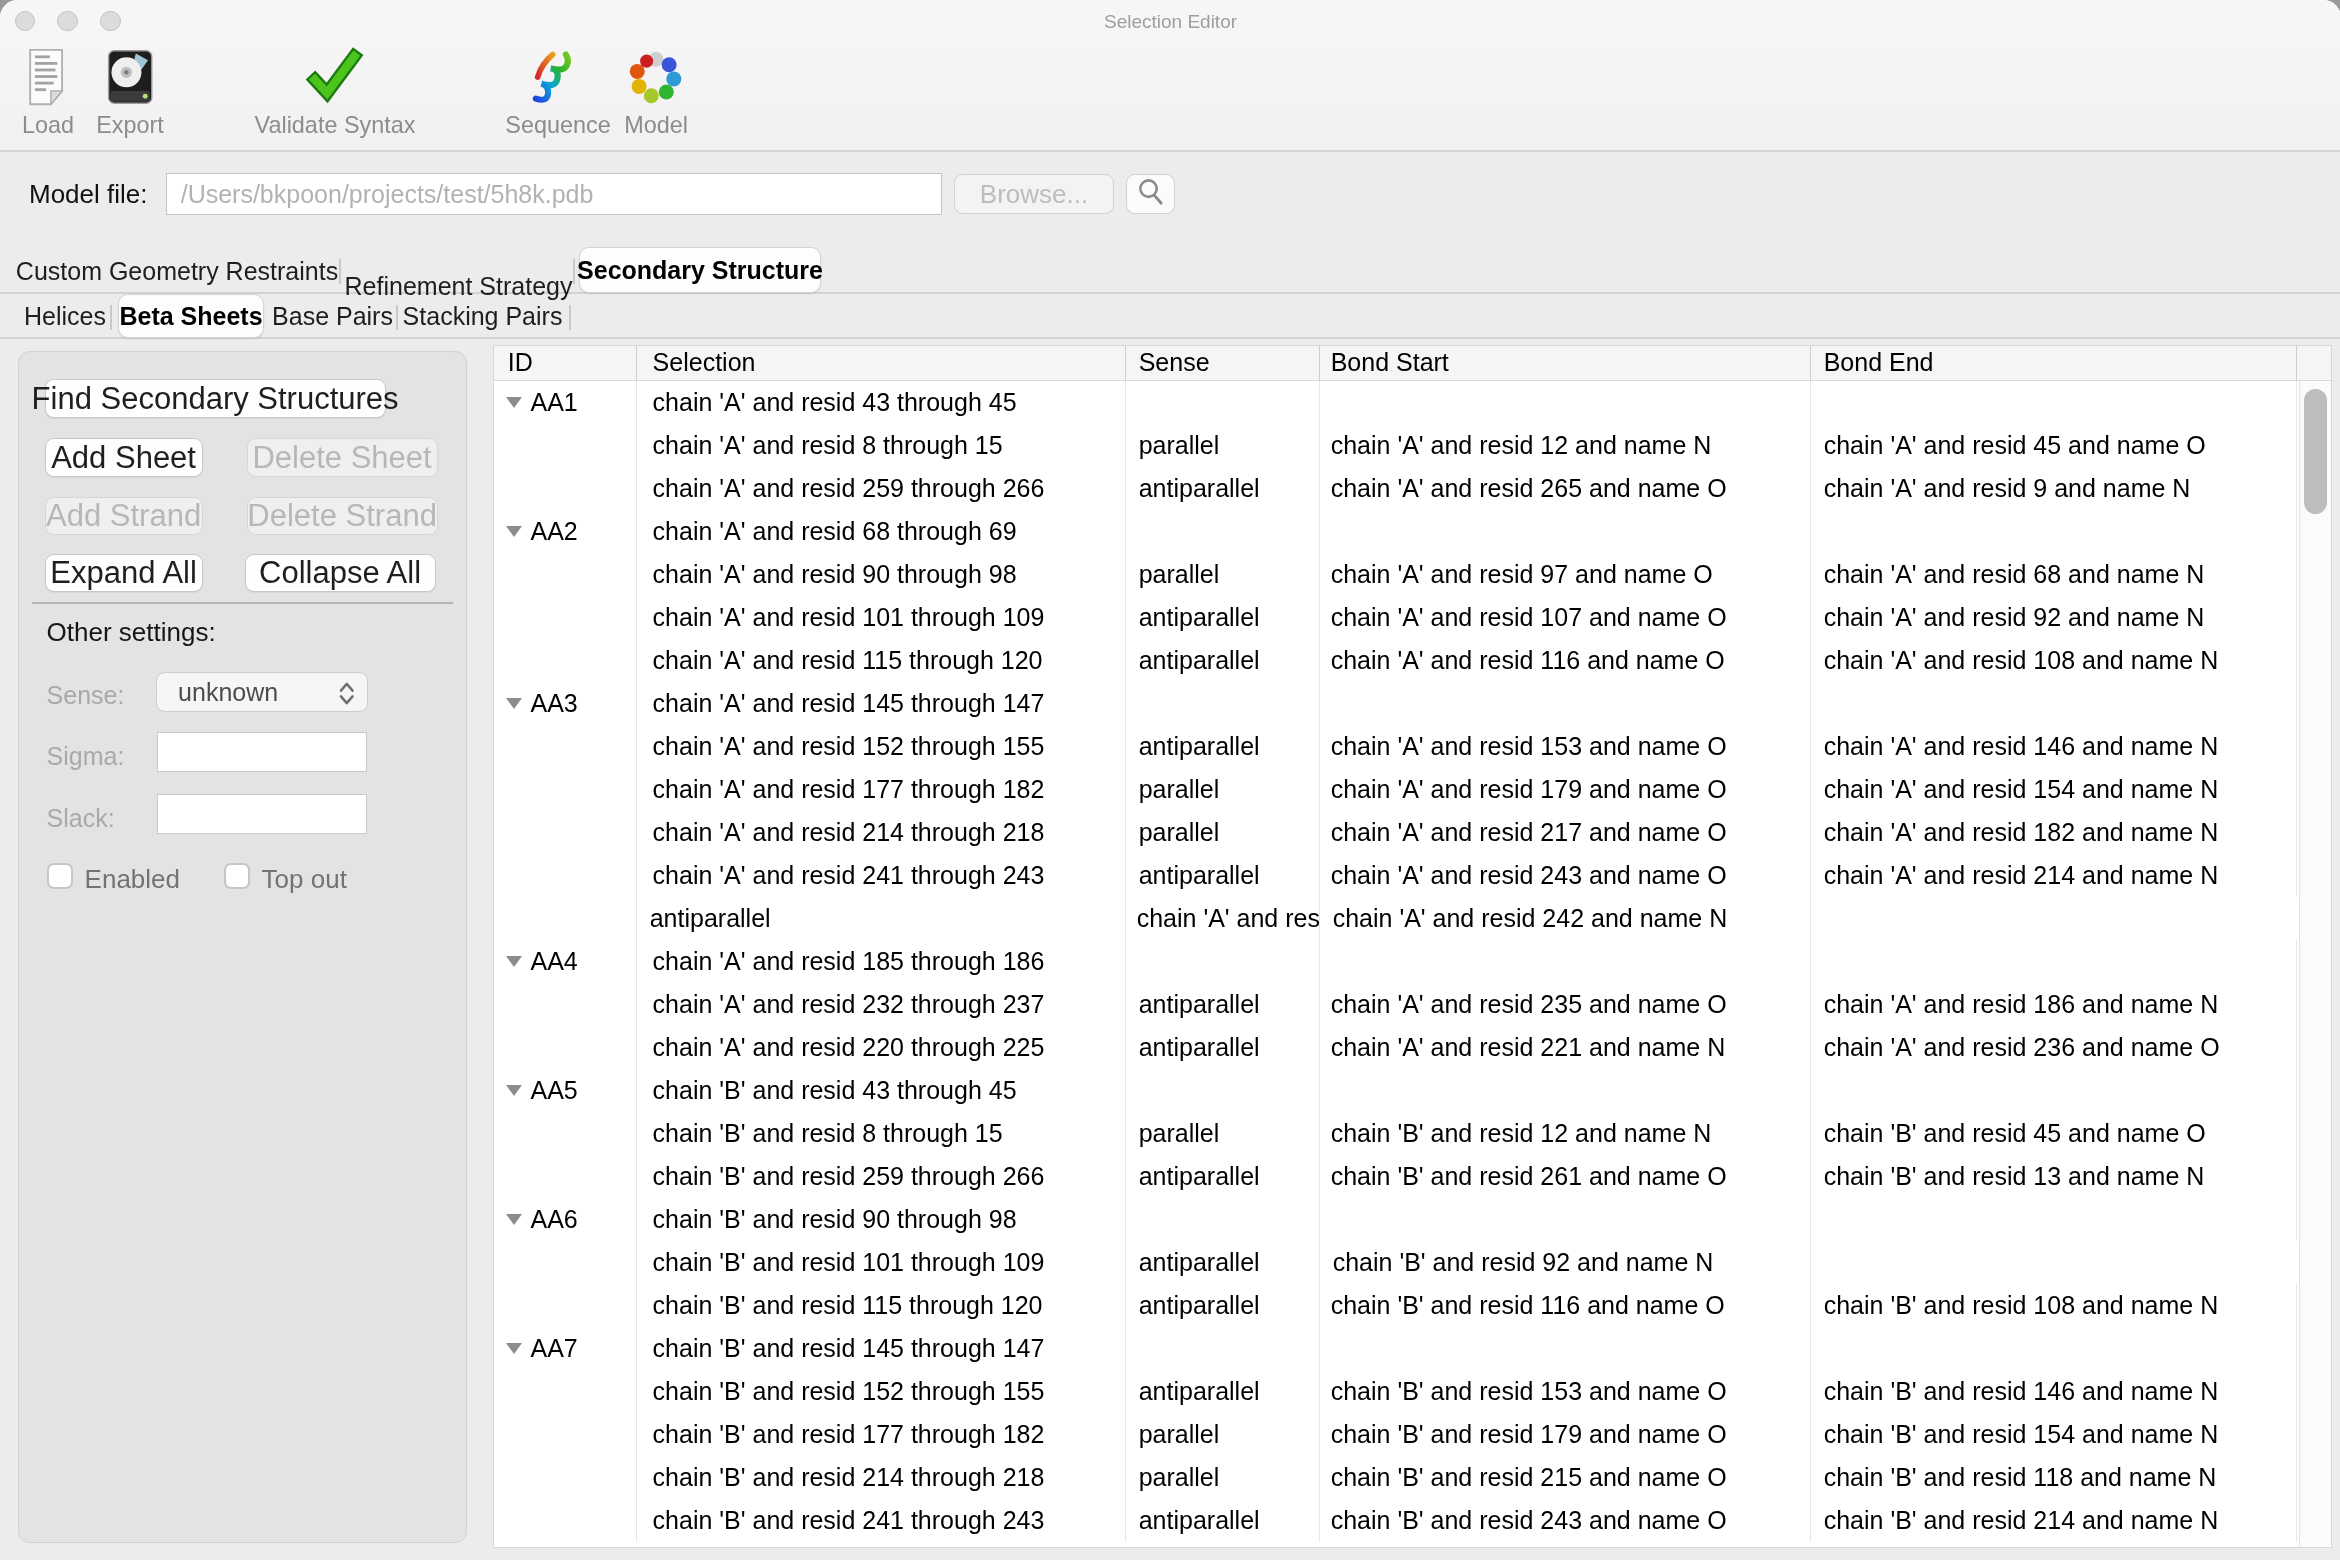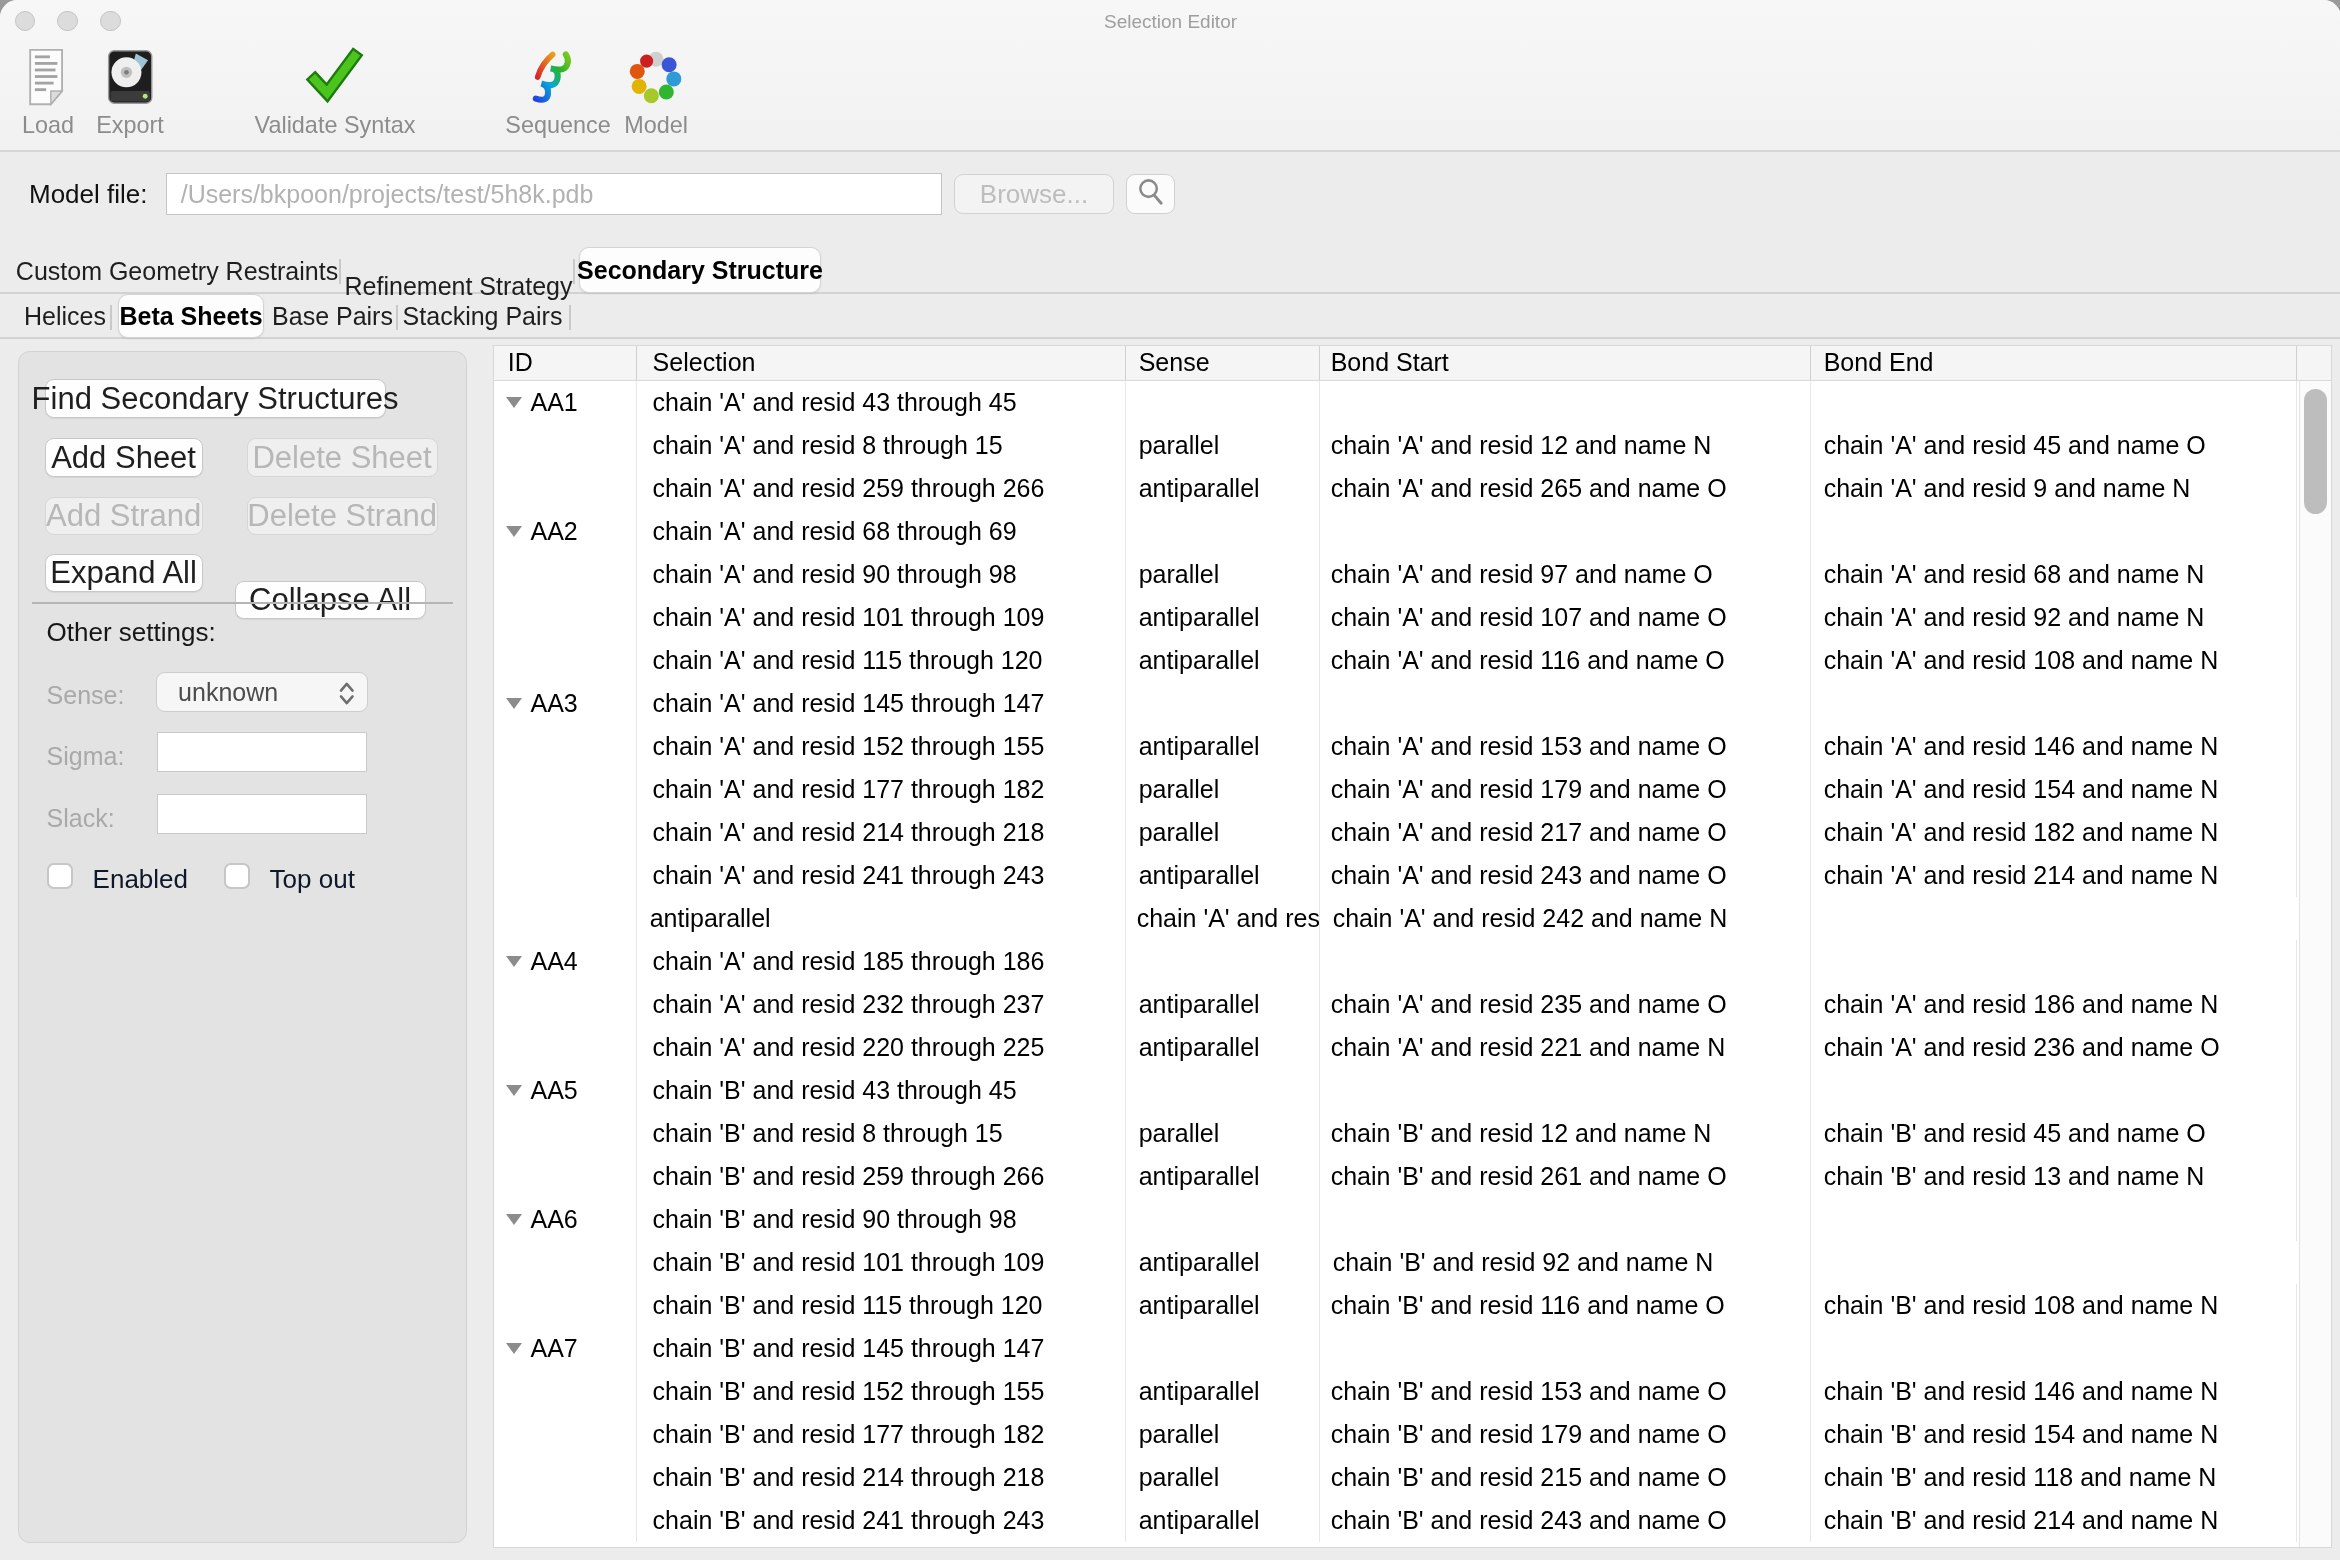--- a/index.html
+++ b/index.html
@@ -56,21 +56,21 @@
   .os-heading { position:absolute; left:28px; top:265px; font-size:26px; color:#161616; }
   .os-label { position:absolute; width:93px; text-align:left; font-size:25px; color:#a9a9a9; }
   .os-dropdown { position:absolute; left:137px; top:320px; width:212px; height:40px;
     background:#f6f6f6; border:1px solid #cdcdcd; border-radius:8.8px;
     display:flex; align-items:center; padding-left:21.5px; font-size:25px; color:#4c4c4c; }
   .os-stepper { position:absolute; right:8.8px; top:5.9px; }
   .os-field { position:absolute; left:138px; width:210px; height:40px;
     background:#fff; border:1px solid #c9c9c9; font-size:25px; padding:0 9.8px; font-family:inherit; }
   .os-check { position:absolute; width:26px; height:26px; background:#fff;
     border:2px solid #c6c6c6; border-radius:6.8px; }
-  .os-chklabel { position:absolute; font-size:26px; color:#0f172a;margin-left:8px; }
+  .os-chklabel { position:absolute; font-size:26px; color:#737373; }
 
   
   .table { position:absolute; left:493px; top:345px; width:1839px; height:1203px;
     background:#fff; border:1px solid #d8d8d8; overflow:hidden; }
   .thead { display:grid; grid-template-columns:143px 489px 194px 491px 486px 1fr;
     height:35px; background:#f5f5f5; border-bottom:1px solid #d8d8d8; }
   .th { font-size:25px; color:#000; line-height:33px; border-right:1px solid #cfcfcf; overflow:hidden; white-space:nowrap; }
   .th:last-child { border-right:none; }
   .th-id { padding-left:13.7px; } .th-sel { padding-left:15.6px; } .th-sense { padding-left:12.7px; }
   .th-start { padding-left:10.7px; } .th-end { padding-left:12.7px; }
@@ -216,21 +216,21 @@
     <div class="tabsep" style="left:569px"></div>
   </div>
 
   <div class="panel">
     <div class="btn" style="left:26px; top:27px; width:341px; height:39px;">Find Secondary Structures</div>
     <div class="btn" style="left:26px; top:86px; width:158px; height:39px;">Add Sheet</div>
     <div class="btn disabled" style="left:228px; top:86px; width:191px; height:39px;">Delete Sheet</div>
     <div class="btn disabled" style="left:26px; top:145px; width:158px; height:38px;">Add Strand</div>
     <div class="btn disabled" style="left:228px; top:145px; width:191px; height:38px;">Delete Strand</div>
     <div class="btn" style="left:26px; top:202px; width:158px; height:38px;">Expand All</div>
-    <div class="btn" style="left:216px; top:202px; width:191px; height:38px;margin-top:27px;">Collapse All</div>
+    <div class="btn" style="left:226px; top:202px; width:191px; height:38px;">Collapse All</div>
     <div class="panel-hr"></div>
 
     <div class="os-heading">Other settings:</div>
 
     <div class="os-label" style="left:28px; top:329px;">Sense:</div>
     <div class="os-dropdown">
       <span>unknown</span>
       <span class="os-stepper">
         <svg width="21.5" height="29" viewBox="0 0 22 30">
           <path d="M5 12 L11 5 L17 12" fill="none" stroke="#6e6e6e" stroke-width="2.6" stroke-linecap="round" stroke-linejoin="round"></path>

